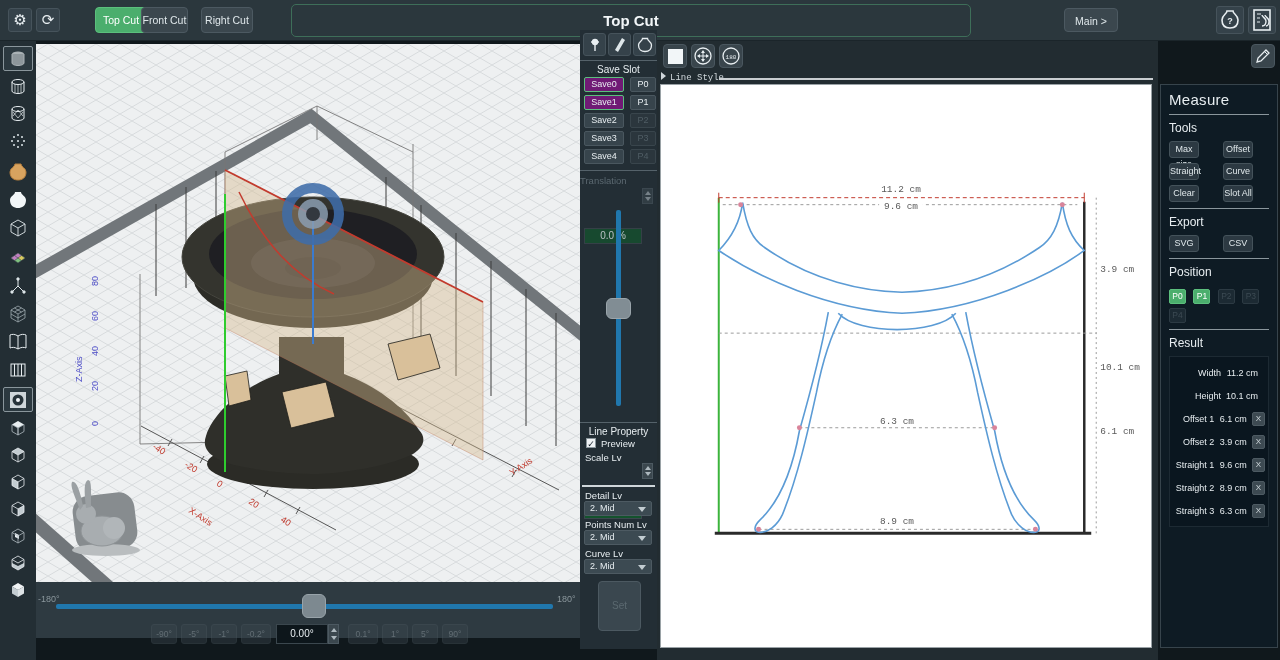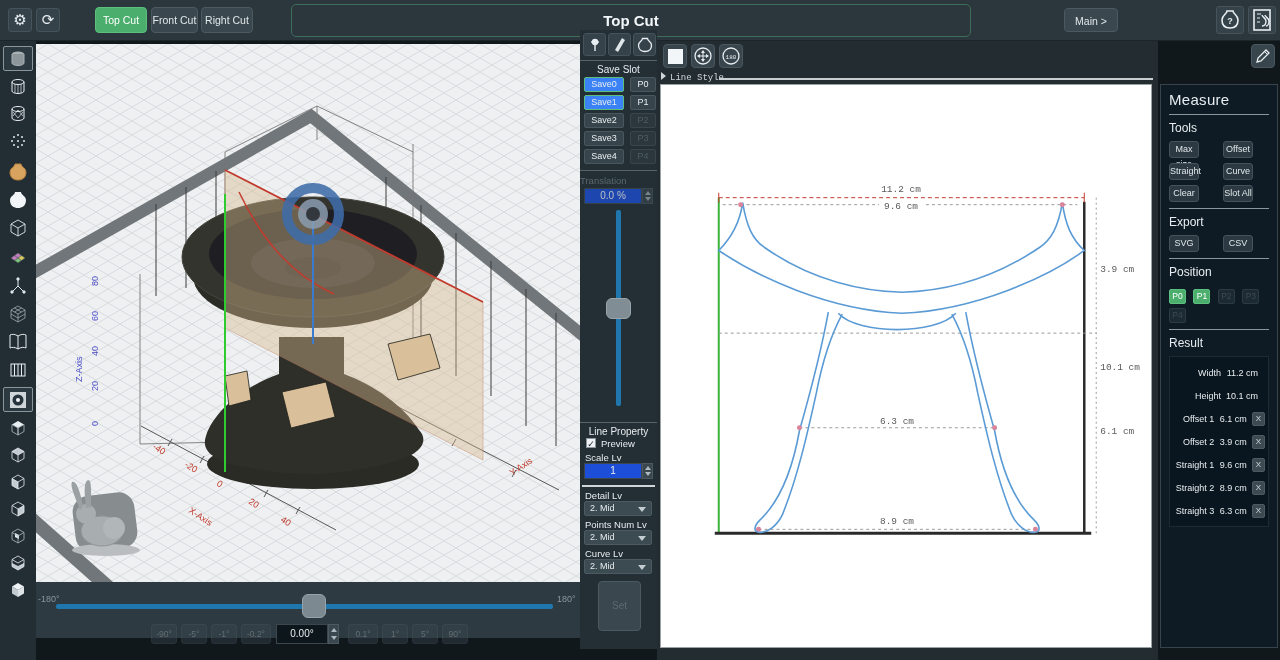--- a/index.html
+++ b/index.html
@@ -48,26 +48,26 @@
 
   
   #midcol { left:580px; top:30px; width:77px; height:619px; background:#232e35; }
   .mc-icon { top:3px; width:23px; height:23px; border-radius:3px; background:#35424a; border:1px solid #46535b;
              display:flex; align-items:center; justify-content:center; cursor:pointer; }
   .sect-hd { left:0; width:77px; border-top:1px solid #55626a; color:#e7edf0; font-size:10px; text-align:center;
              padding-top:3px; }
   .slotrow { left:4px; height:18px; }
   .slotbtn { width:40px; height:15px; font-size:9px; color:#e7edf0; background:#37444c; border:1px solid #4a575f;
              border-radius:2px; text-align:center; line-height:13px; cursor:pointer; }
-  .slotbtn.green { background:#3b82f6; border-color:#5cbf7d; }
+  .slotbtn.green { background:#701a75; border-color:#5cbf7d; }
   .pbtn { left:46px; width:26px; height:15px; font-size:9px; color:#e7edf0; background:#37444c;
           border:1px solid #4a575f; border-radius:2px; text-align:center; line-height:13px; cursor:pointer; }
   .pbtn.dim { background:#2b363d; color:#505d65; border-color:#39454c; }
   .dimtext { color:#5b6870; font-size:9.5px; text-align:left; width:77px; }
-  .darkinput { background:#1d4ed8; border:1px solid #3b474e; color:#e8eef1; font-size:10px; text-align:center; }
+  .darkinput { background:#14532d; border:1px solid #3b474e; color:#e8eef1; font-size:10px; text-align:center;margin-top:40px; }
   #vslider-track { left:36px; top:180px; width:5px; height:196px; background:#2077ad; border-radius:2px; cursor:pointer; }
   #vslider-handle { left:26px; top:268px; width:25px; height:21px; background:#818d94; border:1px solid #9aa5ab;
                     border-radius:6px; cursor:pointer; }
   .lp-label { left:5px; color:#e7edf0; font-size:9.5px; }
   .lp-select { left:4px; width:68px; height:15px; background:#3c4a52; border:1px solid #4d5a62; border-radius:2px;
                color:#e7edf0; font-size:9px; line-height:13px; padding-left:5px; cursor:pointer; }
   .lp-select::after { content:""; position:absolute; right:5px; top:5px; border-left:4px solid transparent;
                       border-right:4px solid transparent; border-top:5px solid #c2ccd1; }
   .chk { left:6px; width:10px; height:10px; background:#f0f3f5; border:1px solid #8a969c; color:#16202a;
          font-size:9px; line-height:10px; text-align:center; cursor:pointer; }
@@ -104,21 +104,21 @@
 </style>
 </head>
 <body>
 
 <div id="app">
 
   <div id="topbar" class="abs">
     <div class="abs tb-icon" style="left:8px">⚙</div>
     <div class="abs tb-icon" style="left:36px">⟳</div>
     <div class="abs viewbtn active" style="left:95px;width:52px">Top Cut</div>
-    <div class="abs viewbtn" style="left:151px;width:47px">Front Cut</div>
+    <div class="abs viewbtn" style="left:141px;width:47px">Front Cut</div>
     <div class="abs viewbtn" style="left:201px;width:52px">Right Cut</div>
     <div id="titlebox" class="abs">Top Cut</div>
     <div id="mainbtn" class="abs viewbtn">Main &gt;</div>
     <div class="abs tr-iconbtn" style="left:1216px">
       <svg width="26" height="26" viewBox="0 0 26 26">
         <path d="M10,4 h6 c0,3 5,4 5,9 c0,6 -4,8 -8,8 c-4,0 -8,-2 -8,-8 c0,-5 5,-6 5,-9 z" fill="none" stroke="#e8eef1" stroke-width="1.6"></path>
         <text x="13" y="17" font-size="9" fill="#e8eef1" text-anchor="middle" font-weight="bold">?</text>
       </svg>
     </div>
     <div class="abs tr-iconbtn" style="left:1248px">

